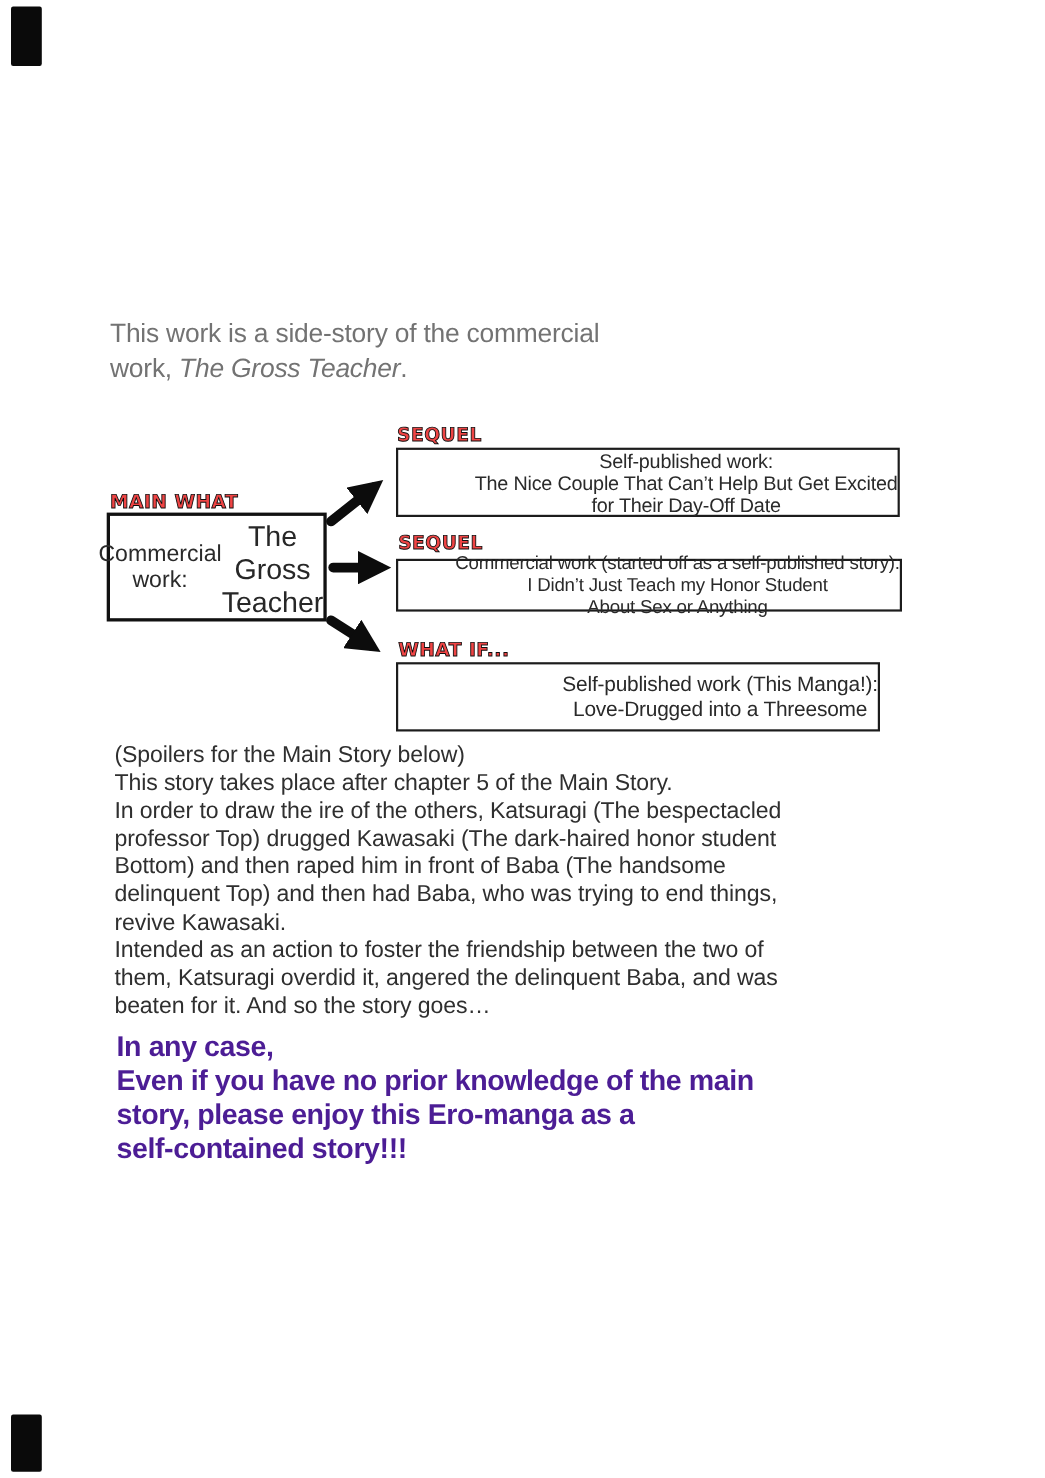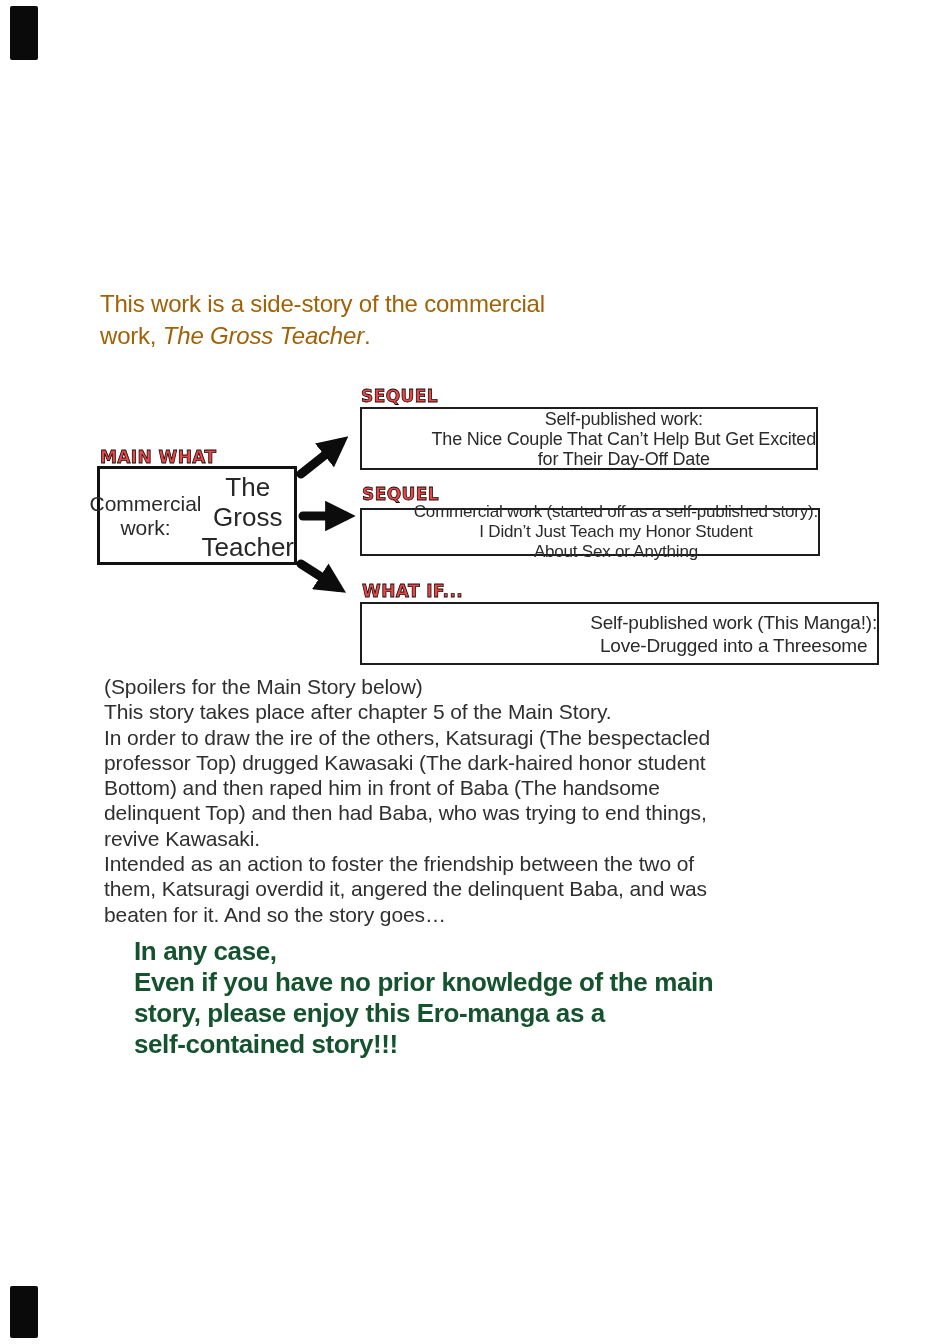--- a/index.html
+++ b/index.html
@@ -15,21 +15,21 @@
   .corner-mark {
     position:absolute;
     width:28px; background:#0a0a0a;
     border-radius:2px;
   }
   .corner-mark.top { left:10px; top:6px; height:54px; }
   .corner-mark.bottom { left:10px; top:1286px; height:52px; }
 
   .intro {
     position:absolute; left:100px; top:288px; width:560px;
-    font-size:24px; line-height:32px; color:#a16207;
+    font-size:24px; line-height:32px; color:#737373;
     letter-spacing:-0.2px;
   }
   .intro .italic { font-style:italic; }
 
   .diagram-label {
     position:absolute;
     font-family:"DejaVu Sans", sans-serif;
     font-weight:bold;
     font-size:17px; line-height:18px;
     color:#ef4444;
@@ -47,21 +47,21 @@
     border:2px solid #1c1c1c;
     background:#ffffff;
     display:flex; align-items:center; justify-content:flex-end;
     text-align:center;
     color:#2a2a2a;
   }
   .box-sequel  { left:360px; top:407px; width:458px; height:63px;
                  font-size:18px; line-height:20px; letter-spacing:-0.2px; }
   .box-prequel { left:360px; top:508px; width:460px; height:48px;
                  font-size:17px; line-height:20px; letter-spacing:-0.2px; }
-  .box-whatif  { left:360px; top:602px; width:519px; height:63px;
+  .box-whatif  { left:360px; top:602px; width:440px; height:63px;
                  font-size:19px; line-height:23px; letter-spacing:-0.2px; }
   .box-main {
     left:97px; top:466px; width:200px; height:99px;
     border:3px solid #111111;
     flex-direction:row;
   }
   .box-main .sub   { font-size:21px; line-height:24px; color:#2a2a2a; }
   .box-main .title { font-size:26px; line-height:30px; margin-top:3px; color:#272727; }
 
   .pre { white-space:pre-line; }
@@ -70,22 +70,22 @@
 
   .spoilers {
     position:absolute; left:104px; top:674px; width:700px;
     font-size:21px; line-height:25.3px; color:#2f2f2f;
     white-space:pre-line; letter-spacing:-0.1px;
   }
   .outro {
     position:absolute; left:106px; top:936px; width:720px;
     font-family:"Liberation Sans", sans-serif;
     font-weight:bold;
-    font-size:26px; line-height:31px; color:#14532d;
-    white-space:pre-line; letter-spacing:-0.4px;margin-left:28px;
+    font-size:26px; line-height:31px; color:#4c1d95;
+    white-space:pre-line; letter-spacing:-0.4px;
   }
 </style>
 </head>
 <body>
 
 <div class="page">
 
   <div class="corner-mark top"></div>
   <div class="corner-mark bottom"></div>
 

